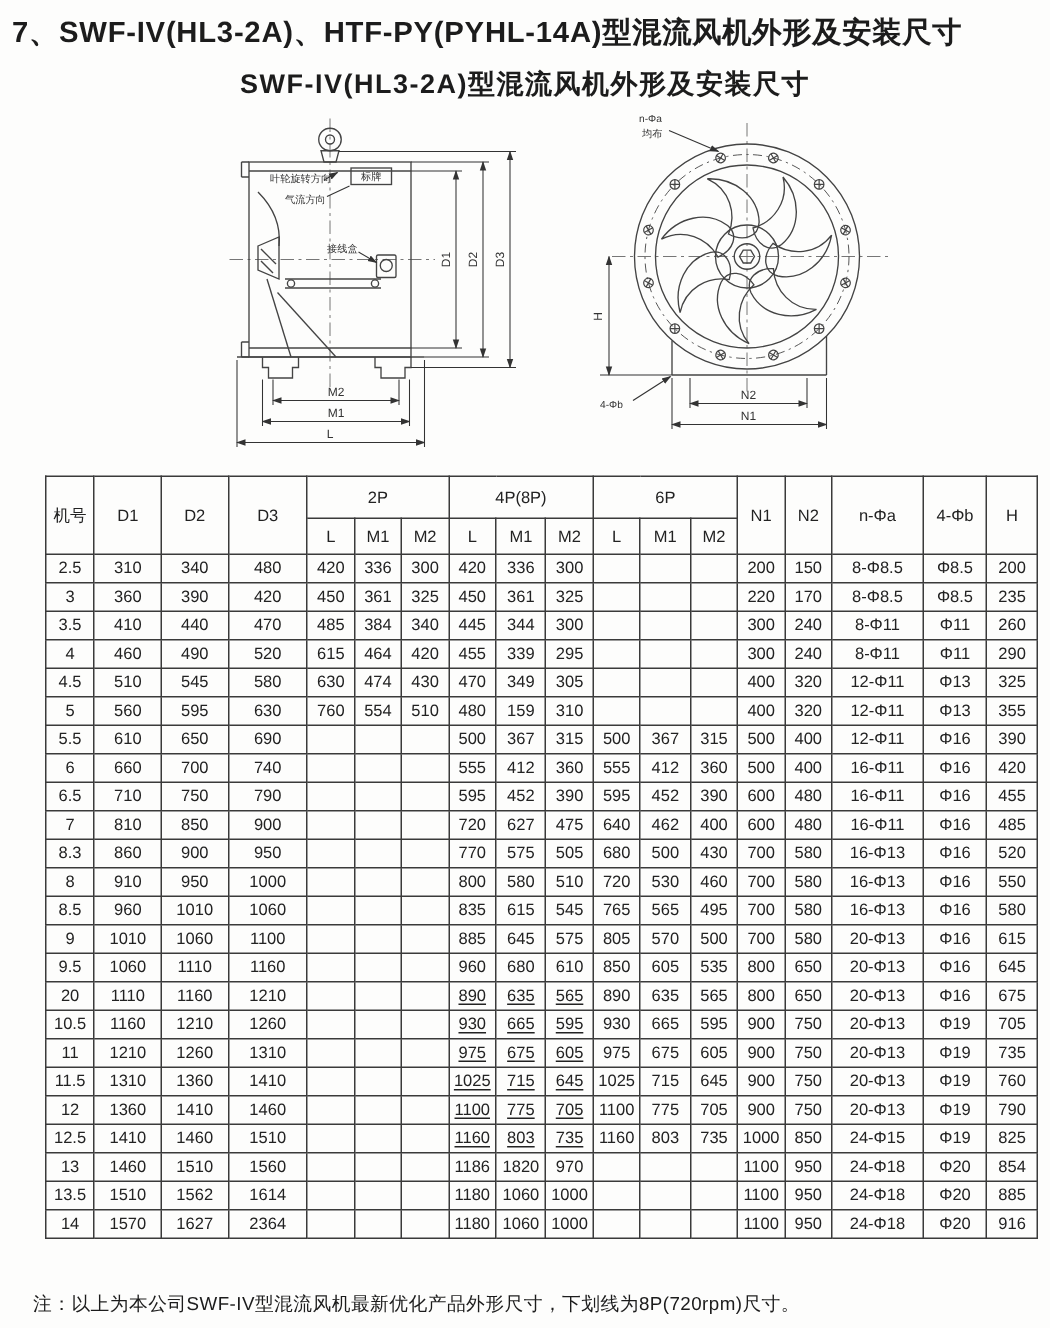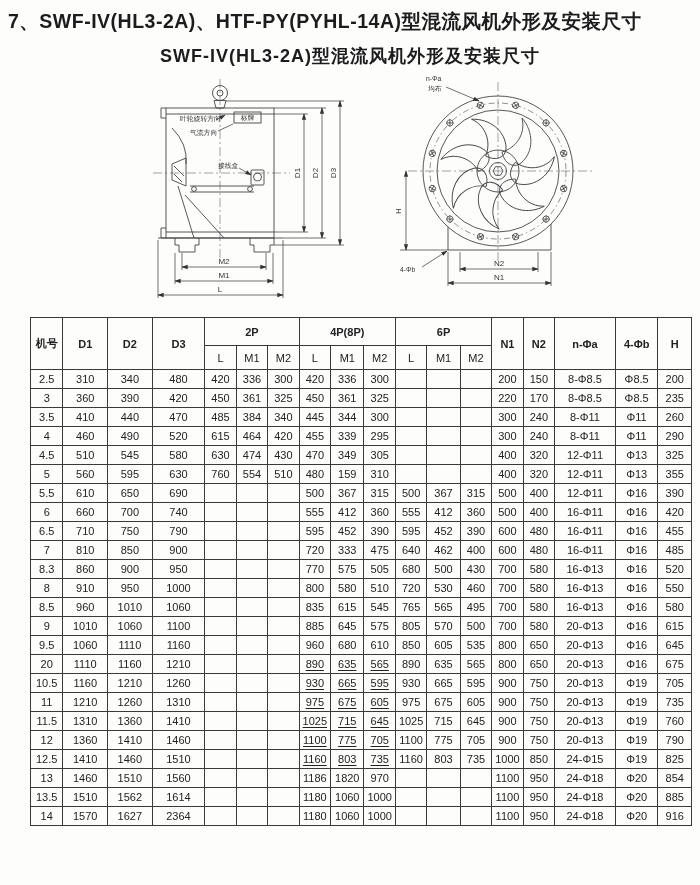--- a/index.html
+++ b/index.html
@@ -9,21 +9,21 @@
   .title { position:absolute; top:8px; left:8px; width:688px; font-size:19.5px; font-weight:bold; letter-spacing:0.5px; white-space:nowrap; }
   .subtitle { position:absolute; top:44px; left:0; width:700px; text-align:center; font-size:18px; font-weight:bold; letter-spacing:1px; }
   .drawings { position:absolute; top:68px; left:0; width:700px; height:245px; }
   .svg-left { position:absolute; left:128px; top:0; }
   .svg-right { position:absolute; left:388px; top:0; }
   svg text { font-family:"Liberation Sans","DejaVu Sans",sans-serif; fill:#333; }
   .dimtxt { font-size:8px; }
   .lbl { font-size:6.8px; }
   table { position:absolute; top:317px; left:30px; width:662px; border-collapse:collapse; table-layout:fixed; background:#fdfdfc; }
   th,td { border:1px solid #3a3a3a; text-align:center; vertical-align:middle; font-size:11px; font-weight:normal; padding:0; white-space:nowrap; overflow:hidden; color:#222; }
-  thead tr.r1 th { height:28px;font-weight:bold; }
+  thead tr.r1 th { height:28px; }
   thead tr.r2 th { height:24px; }
   tbody td { height:19px; line-height:1; }
   .u8p { text-decoration:underline; text-underline-offset:2px; }
   .note { position:absolute; top:861px; left:22px; font-size:12.5px; letter-spacing:0.3px; color:#1c1c1c; }
 </style>
 </head>
 <body>
 
 <div class="page">
 
@@ -423,21 +423,21 @@
         </tr>
         <tr>
           <td>7</td>
           <td>810</td>
           <td>850</td>
           <td>900</td>
           <td></td>
           <td></td>
           <td></td>
           <td>720</td>
-          <td>333</td>
+          <td>627</td>
           <td>475</td>
           <td>640</td>
           <td>462</td>
           <td>400</td>
           <td>600</td>
           <td>480</td>
           <td>16-Φ11</td>
           <td>Φ16</td>
           <td>485</td>
         </tr>
@@ -717,14 +717,15 @@
           <td></td>
           <td>1100</td>
           <td>950</td>
           <td>24-Φ18</td>
           <td>Φ20</td>
           <td>916</td>
         </tr>
       </tbody>
   </table>
 
+  <div class="note">注：以上为本公司SWF-IV型混流风机最新优化产品外形尺寸，下划线为8P(720rpm)尺寸。</div>
 
 </div>
 
 </body></html>

